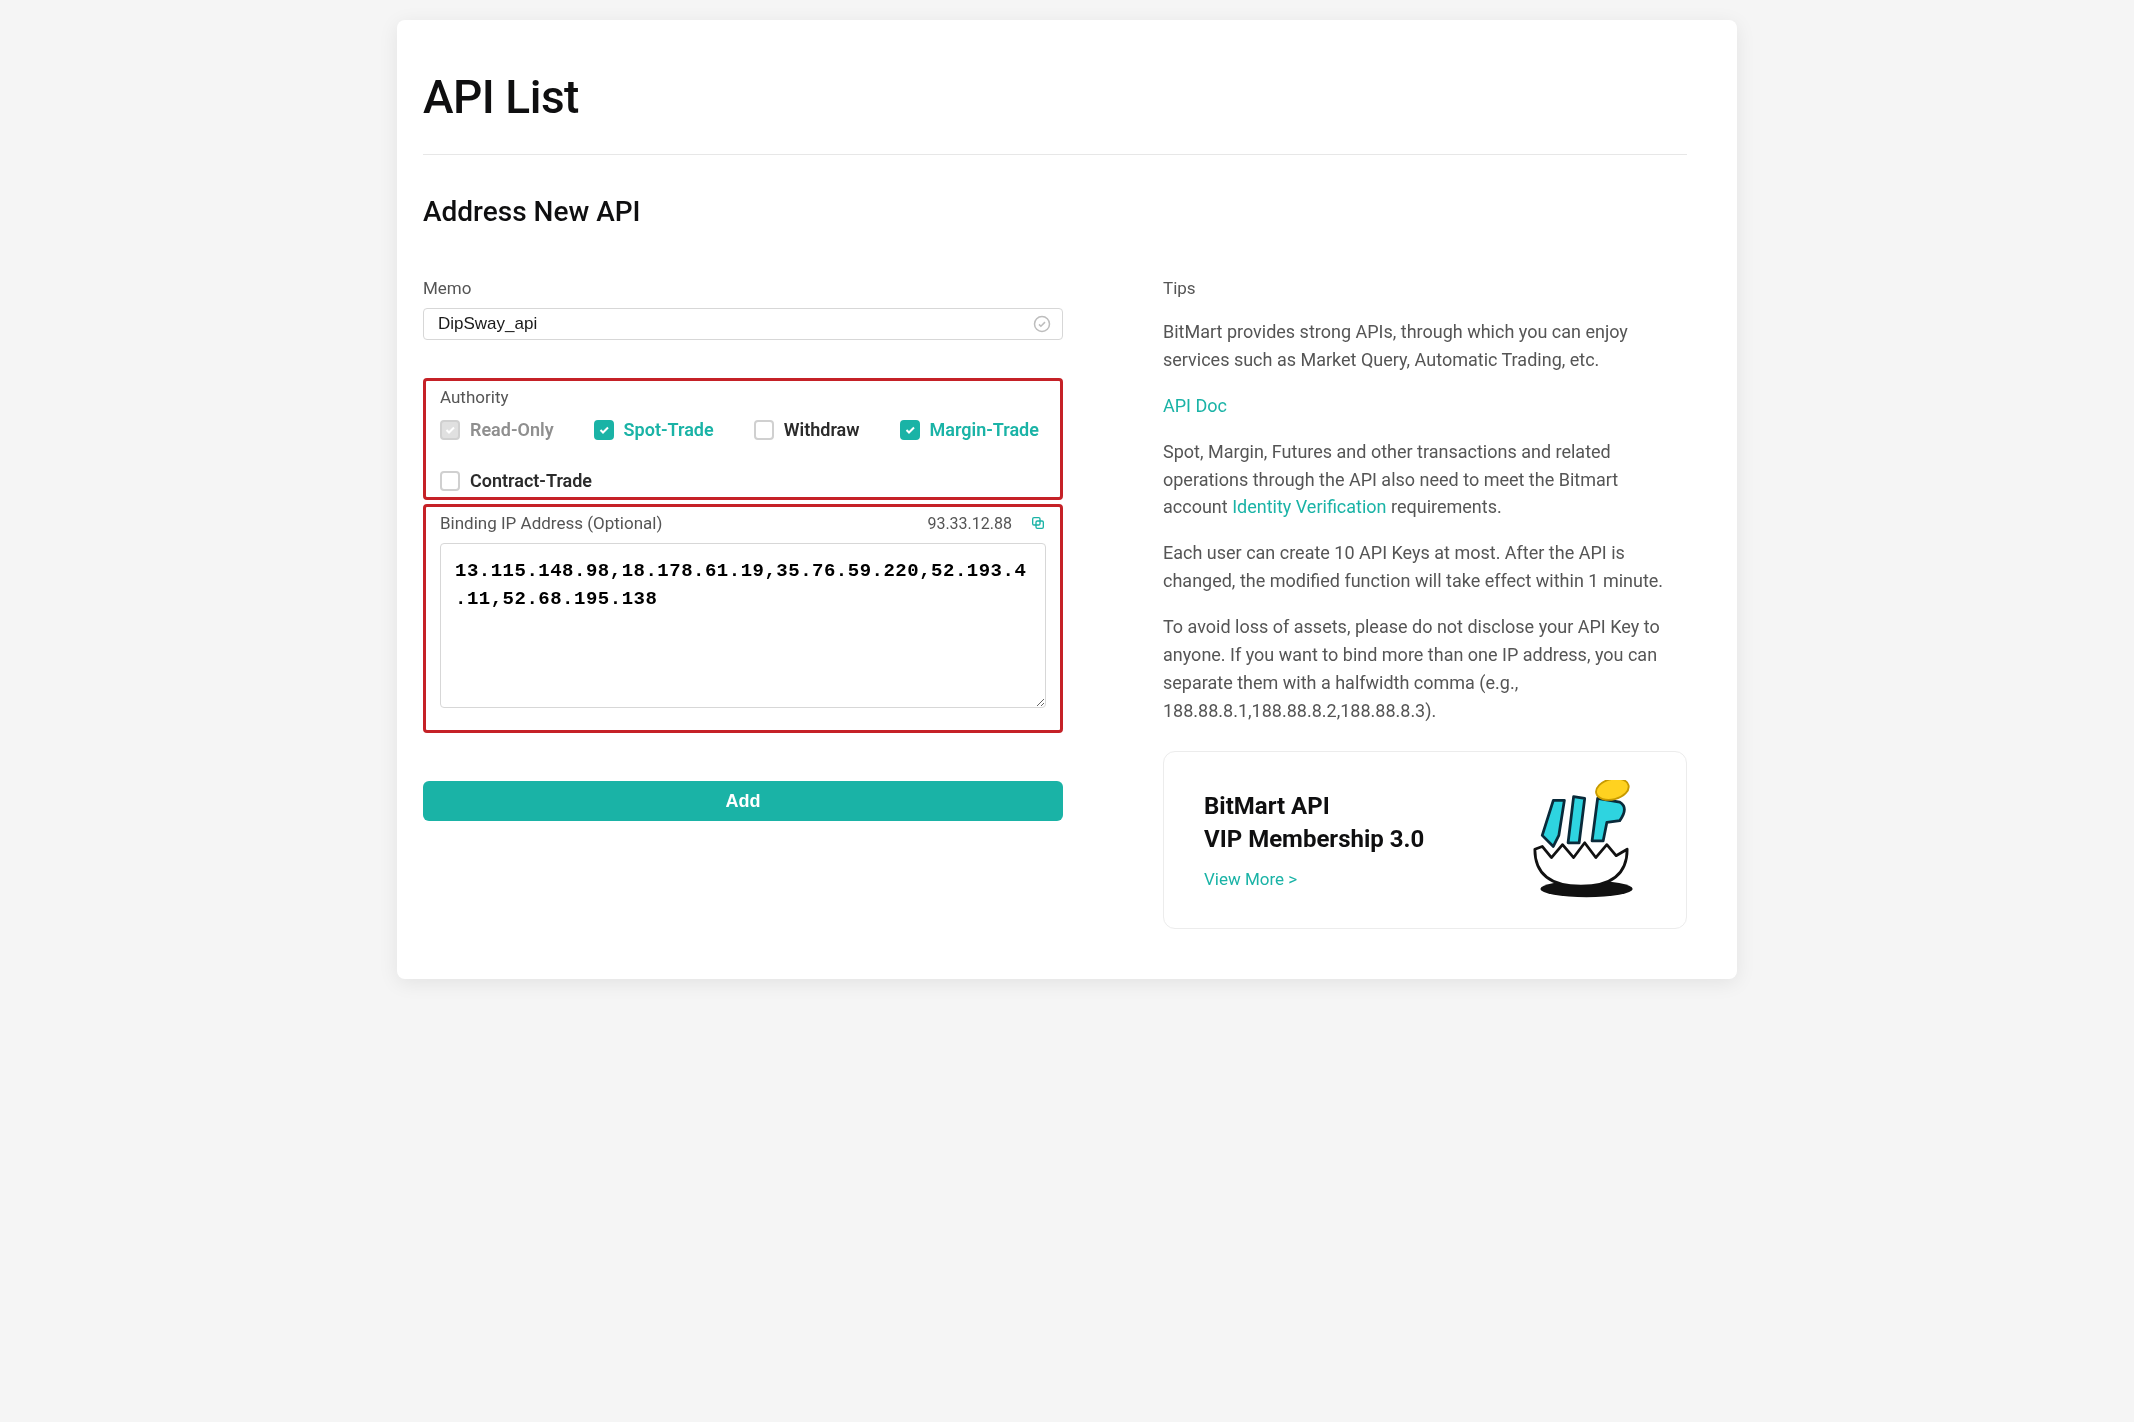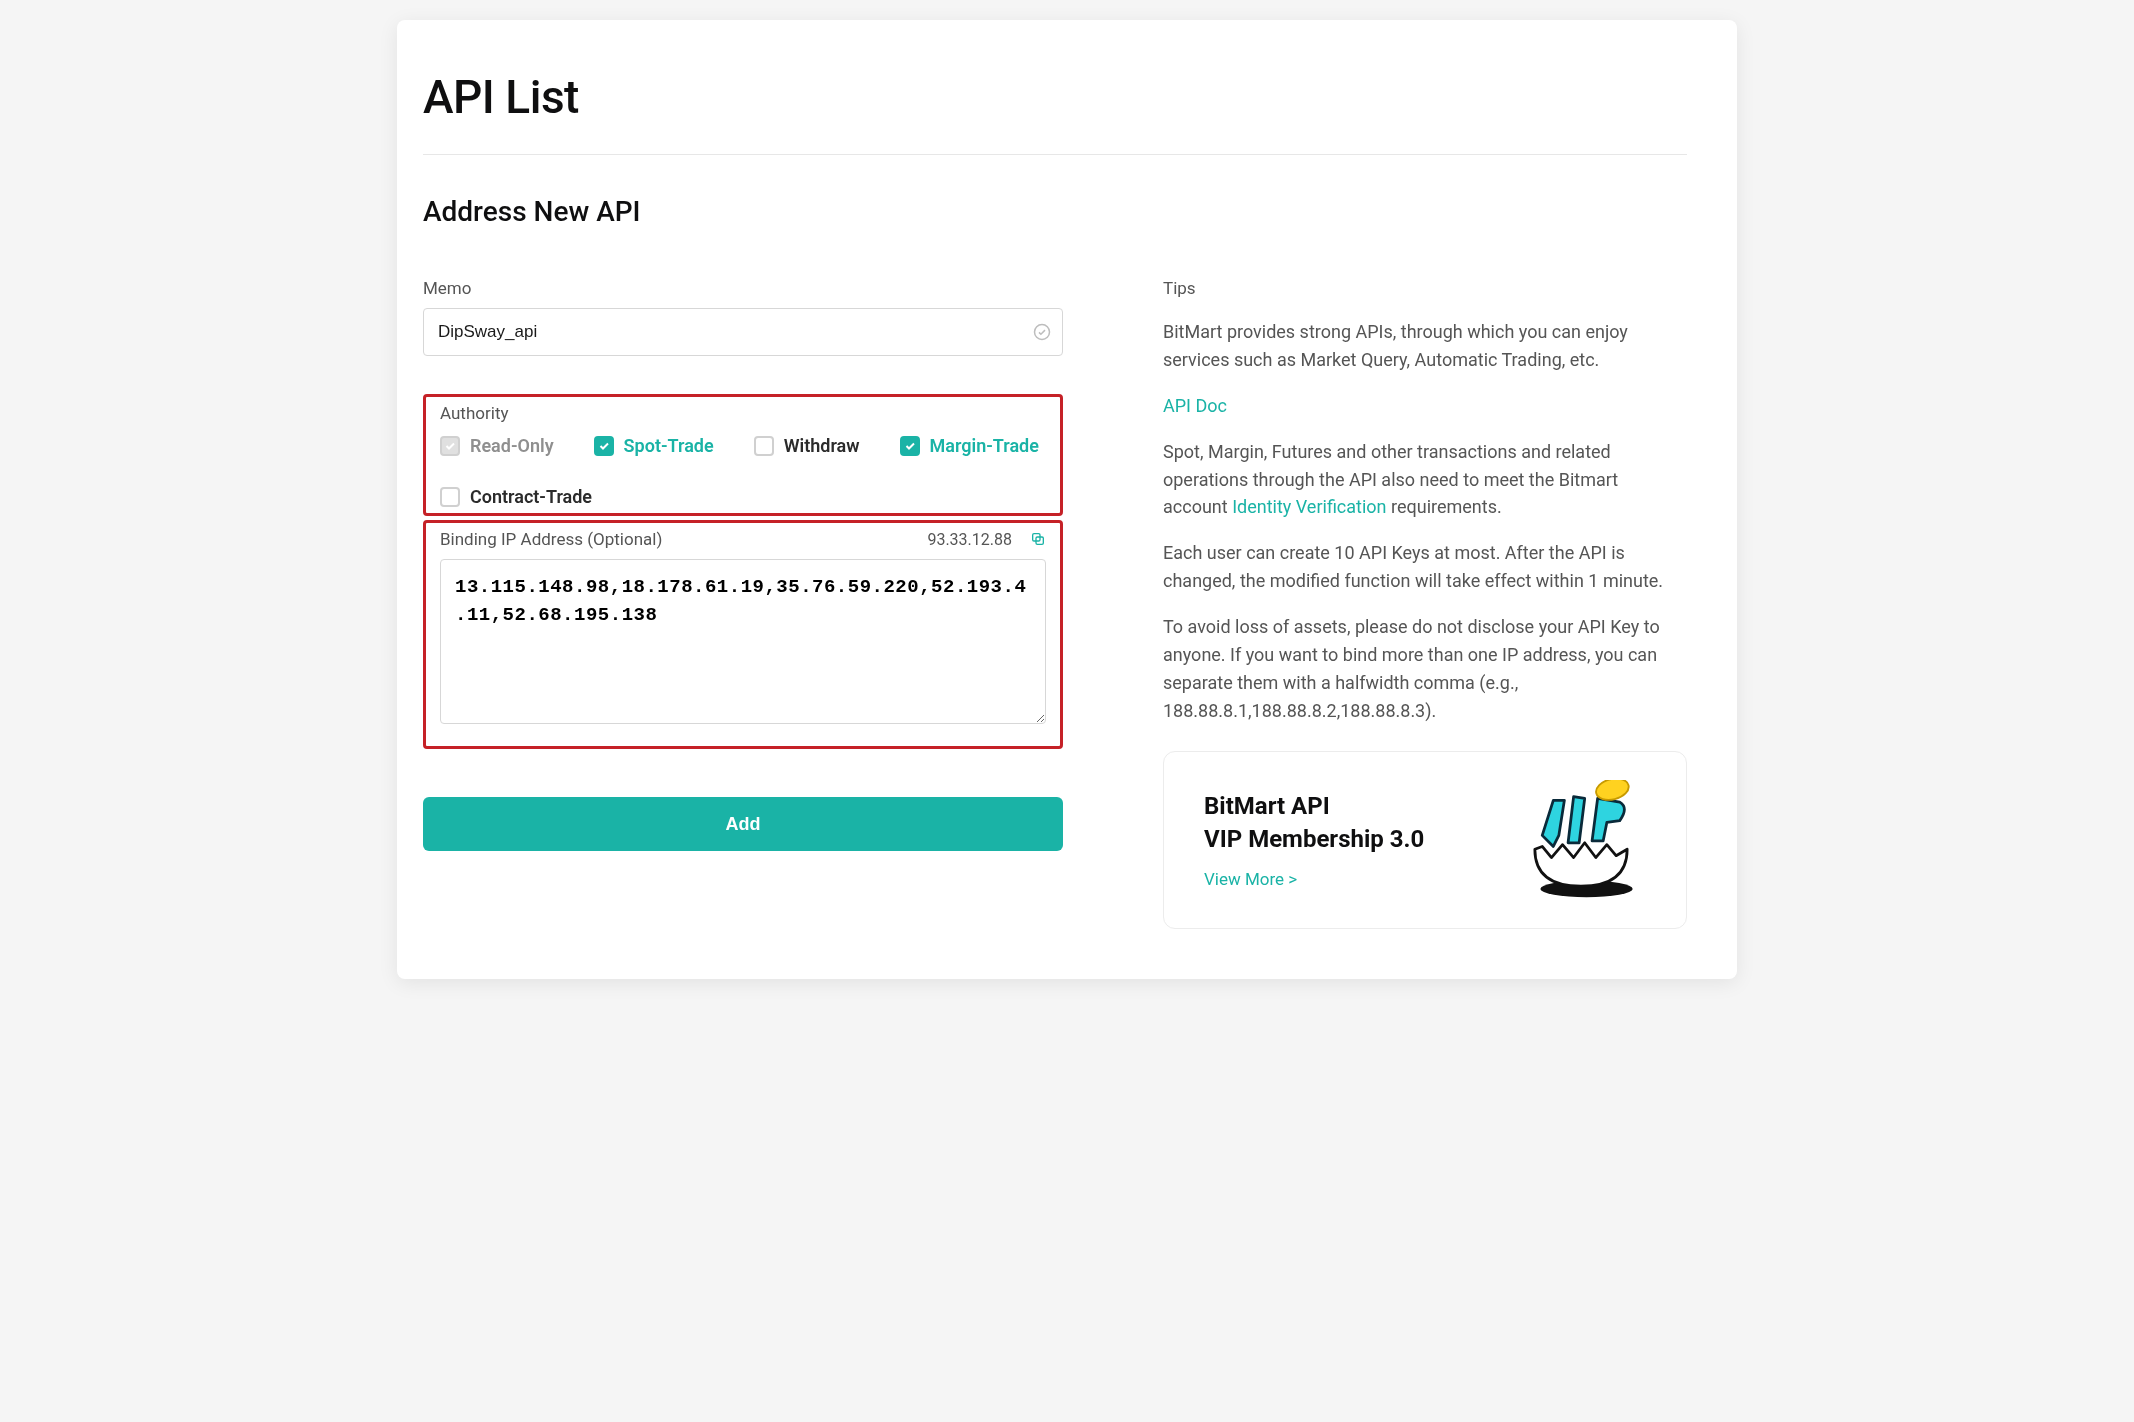--- a/index.html
+++ b/index.html
@@ -50,21 +50,21 @@
     color: #555;
   }
   .field-label {
     font-size: 17px;
     color: #555;
     margin-bottom: 10px;
   }
   .memo-wrap { margin-bottom: 38px; }
   .text-input {
     width: 100%;
-    height: 48px;
+    height: 32px;
     border: 1px solid #d7d7d7;
     border-radius: 4px;
     padding: 0 44px 0 14px;
     font-size: 17px;
     color: #1a1a1a;
     outline: none;
     background: #fff;
   }
   .input-wrap { position: relative; }
   .input-check-icon {
@@ -141,21 +141,21 @@
     font-family: "Courier New", Courier, monospace;
     font-size: 19px;
     font-weight: 700;
     line-height: 1.45;
     letter-spacing: 0.5px;
     resize: both;
     outline: none;
   }
   .add-btn {
     width: 100%;
-    height: 54px;
+    height: 40px;
     background: #1ab3a6;
     color: #fff;
     font-size: 18px;
     font-weight: 600;
     border: none;
     border-radius: 6px;
     cursor: pointer;
     margin-top: 38px;
   }
   .tips-heading {

